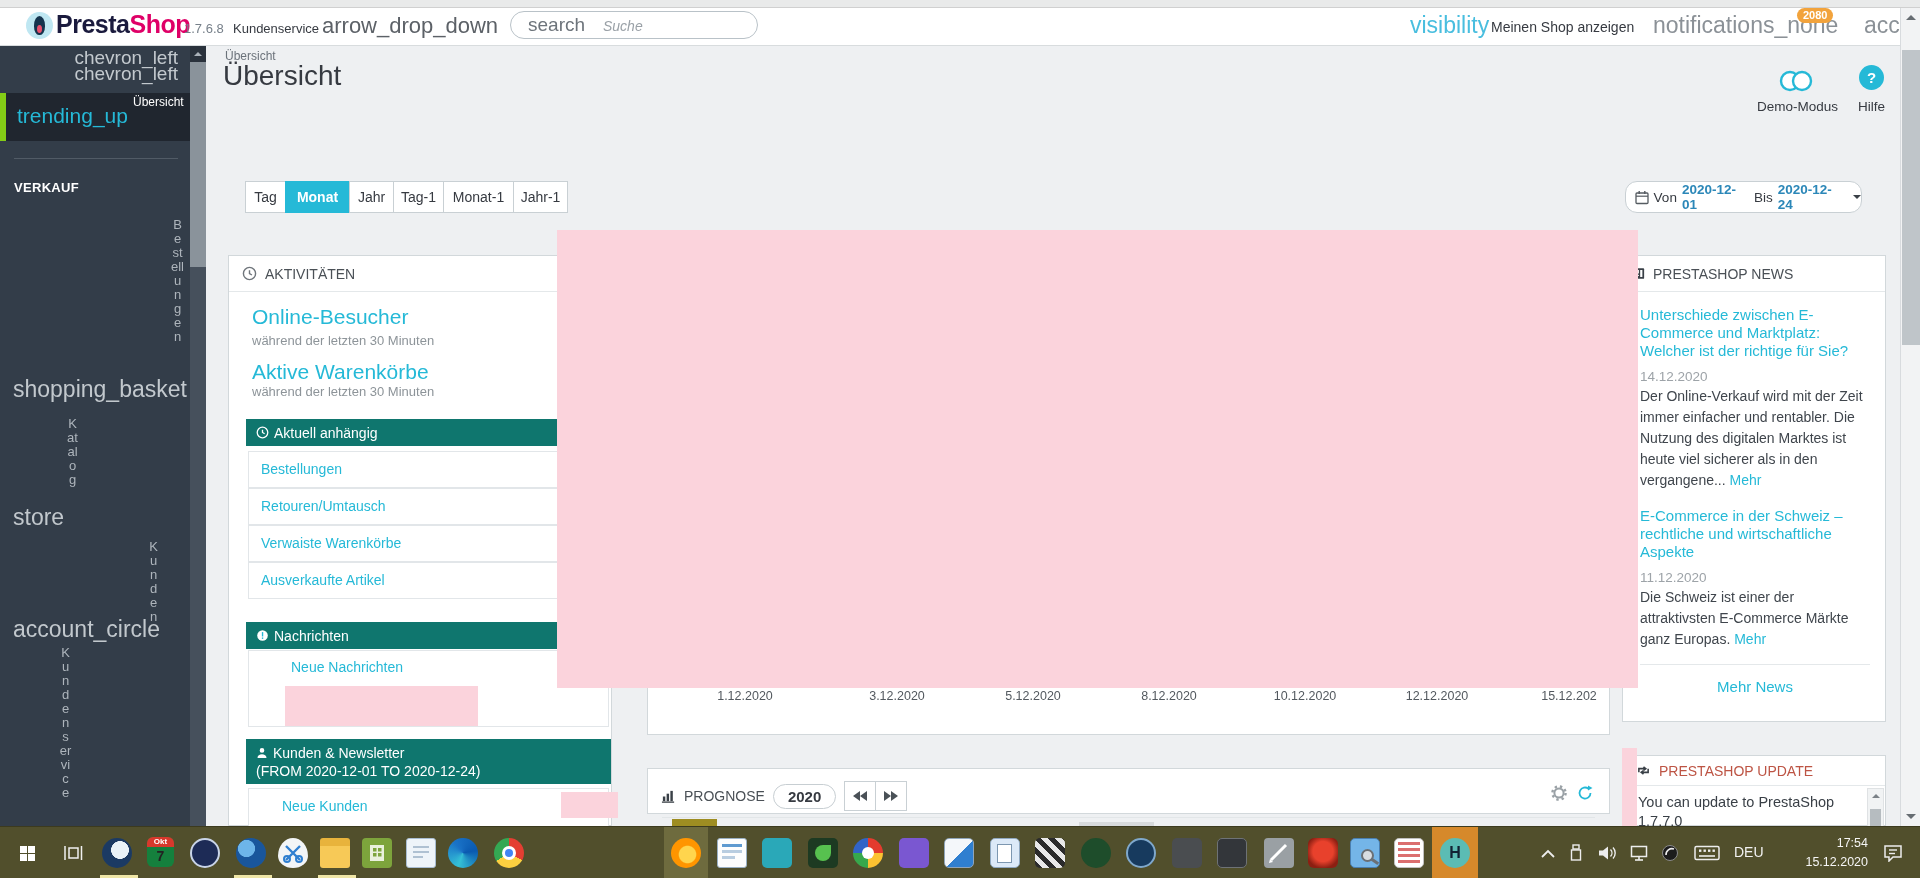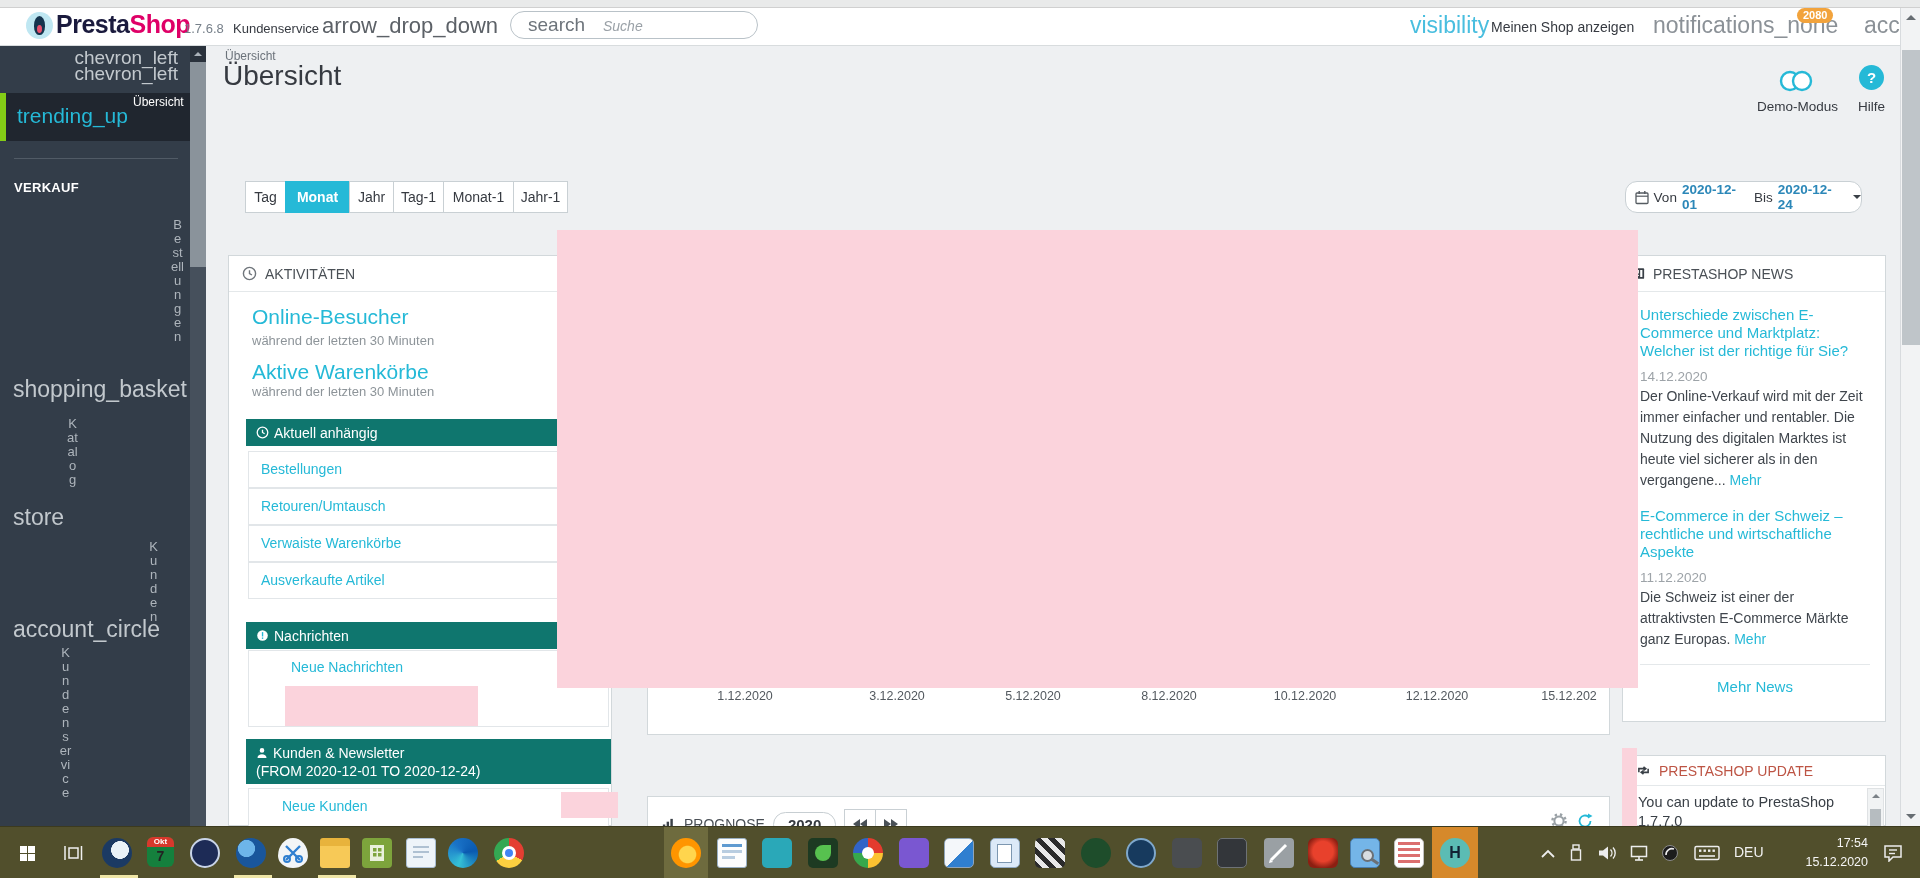--- a/index.html
+++ b/index.html
@@ -228,21 +228,21 @@
   <section class="card" style="left:647px;top:251px;width:963px;height:484px;">
     <span class="xlab" style="left:97px;top:437px;">1.12.2020</span>
     <span class="xlab" style="left:249px;top:437px;">3.12.2020</span>
     <span class="xlab" style="left:385px;top:437px;">5.12.2020</span>
     <span class="xlab" style="left:521px;top:437px;">8.12.2020</span>
     <span class="xlab" style="left:657px;top:437px;">10.12.2020</span>
     <span class="xlab" style="left:789px;top:437px;">12.12.2020</span>
     <span class="xlab" style="left:921px;top:437px;">15.12.202</span>
   </section>
 
-  <section class="card" style="left:647px;top:768px;width:963px;height:46px;margin-top:28px;">
+  <section class="card" style="left:647px;top:768px;width:963px;height:46px;">
     <div style="position:absolute;left:13px;top:12px;display:flex;align-items:center;gap:8px;">
       <svg width="15" height="15" viewBox="0 0 16 16">
           <rect x="2" y="8" width="2.6" height="5" fill="#3a4047"></rect>
           <rect x="6" y="5" width="2.6" height="8" fill="#3a4047"></rect>
           <rect x="10" y="2" width="2.6" height="11" fill="#3a4047"></rect>
           <line x1="1" y1="14" x2="14" y2="14" stroke="#3a4047" stroke-width="1.4"></line>
         </svg>
       <span style="font-size:14px;color:#4a5056;">PROGNOSE</span>
       <span class="pill">2020</span>
       <span style="display:flex;">

